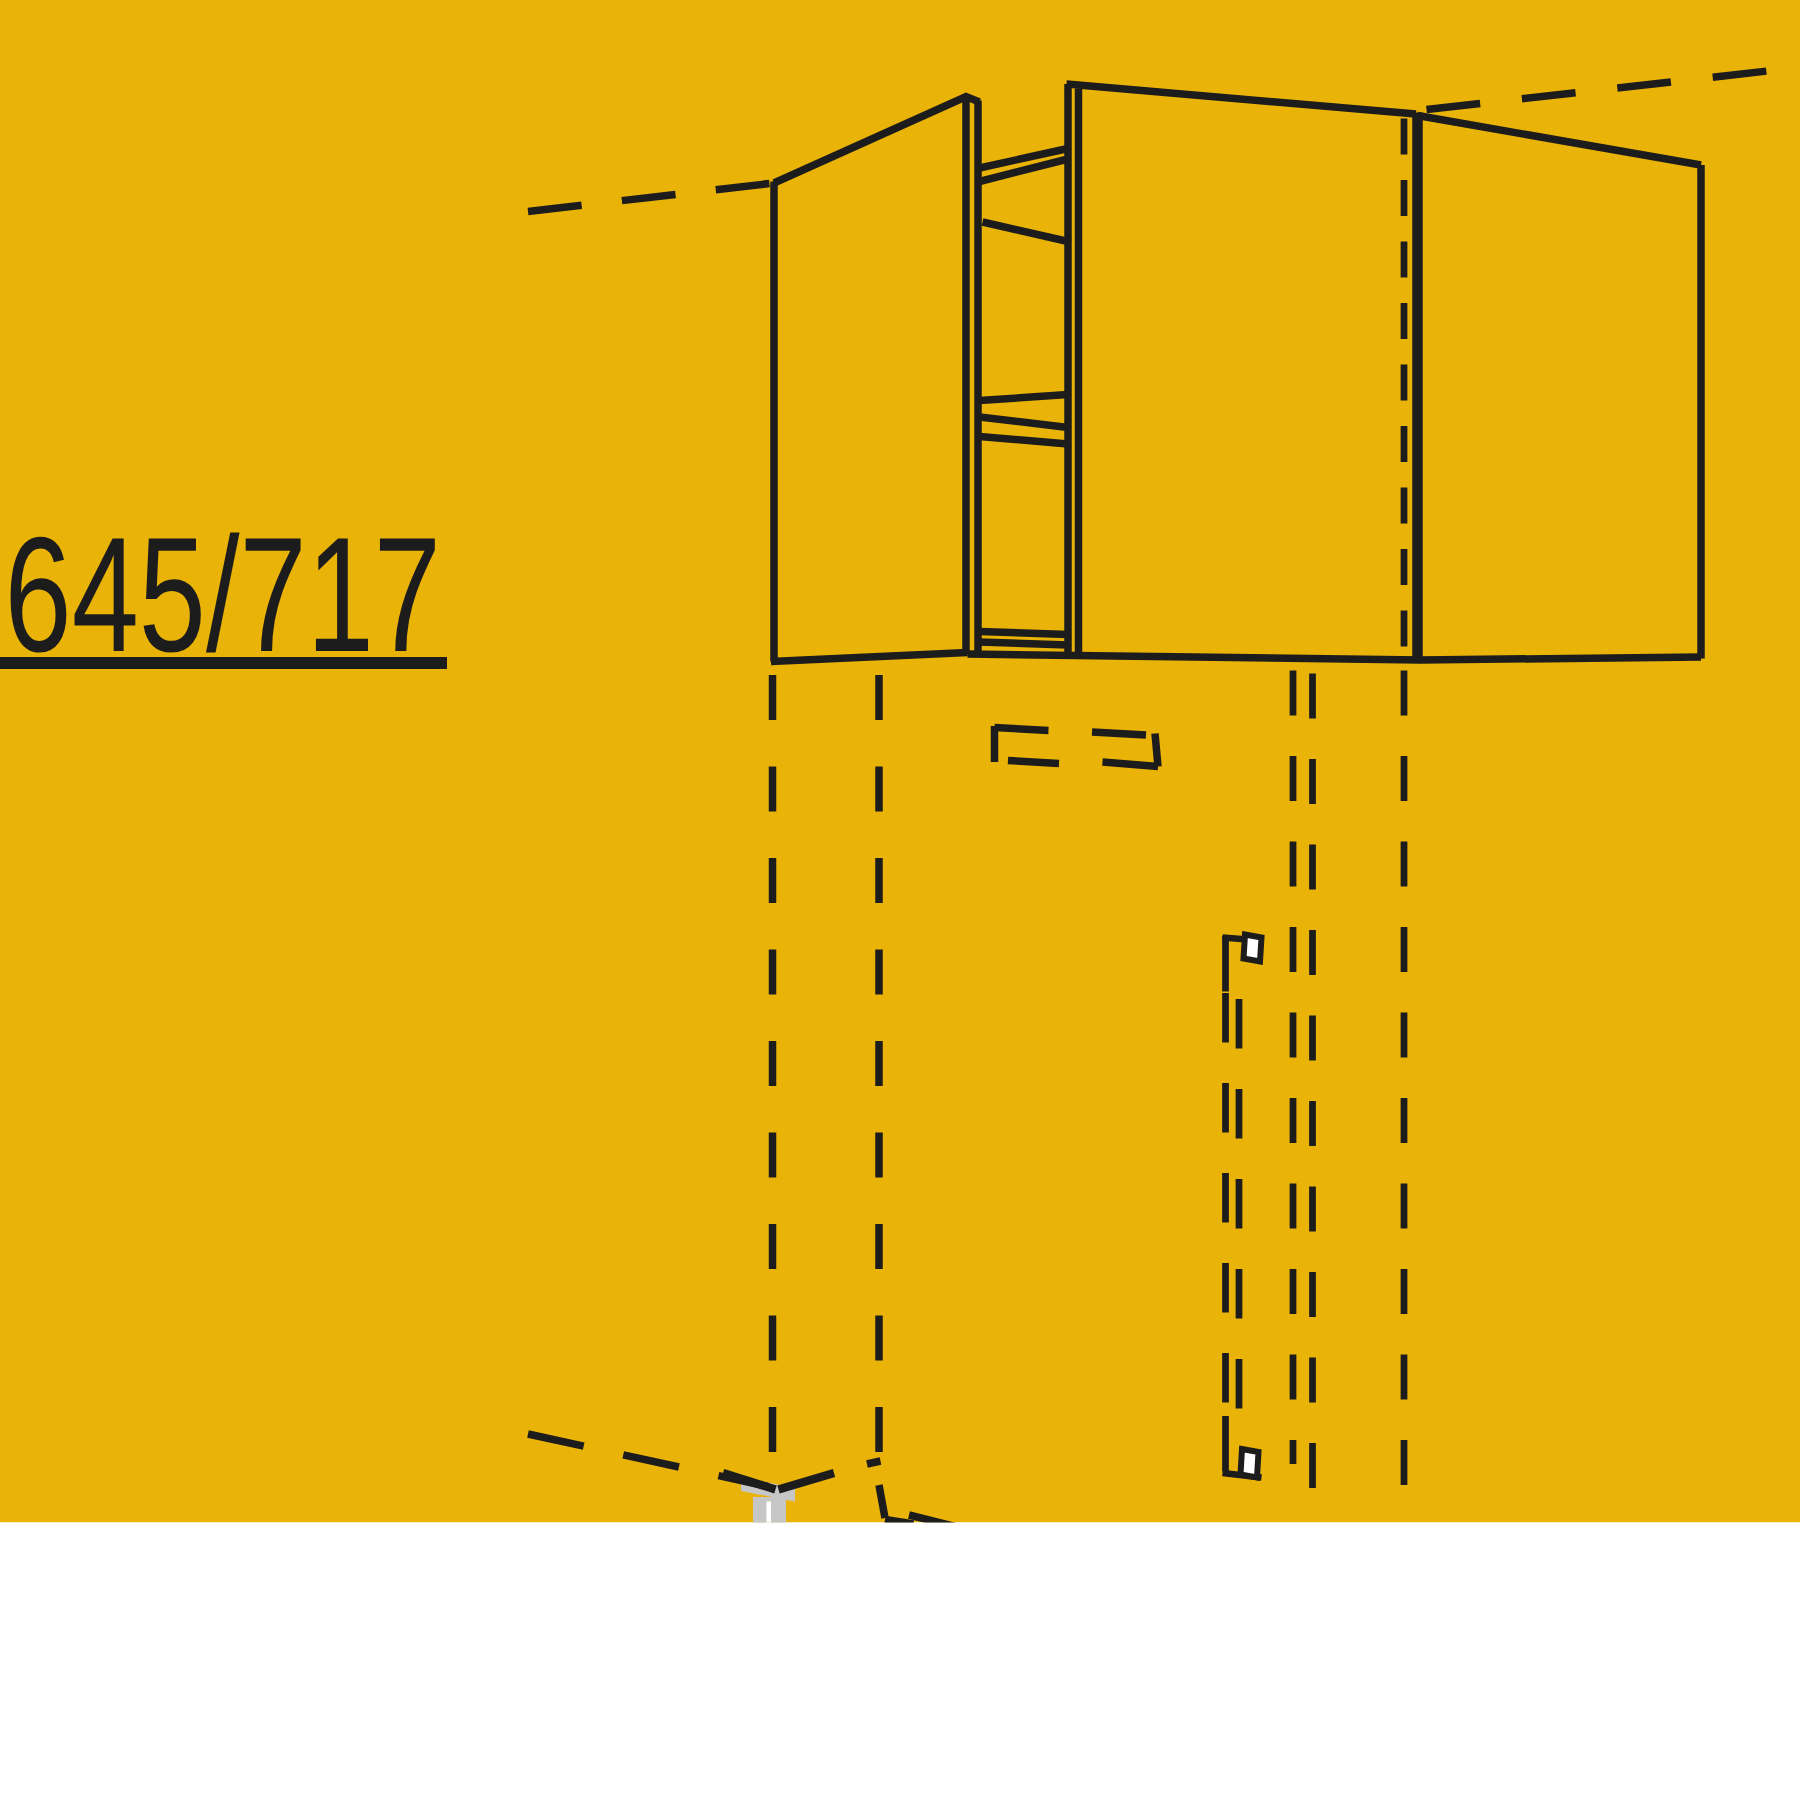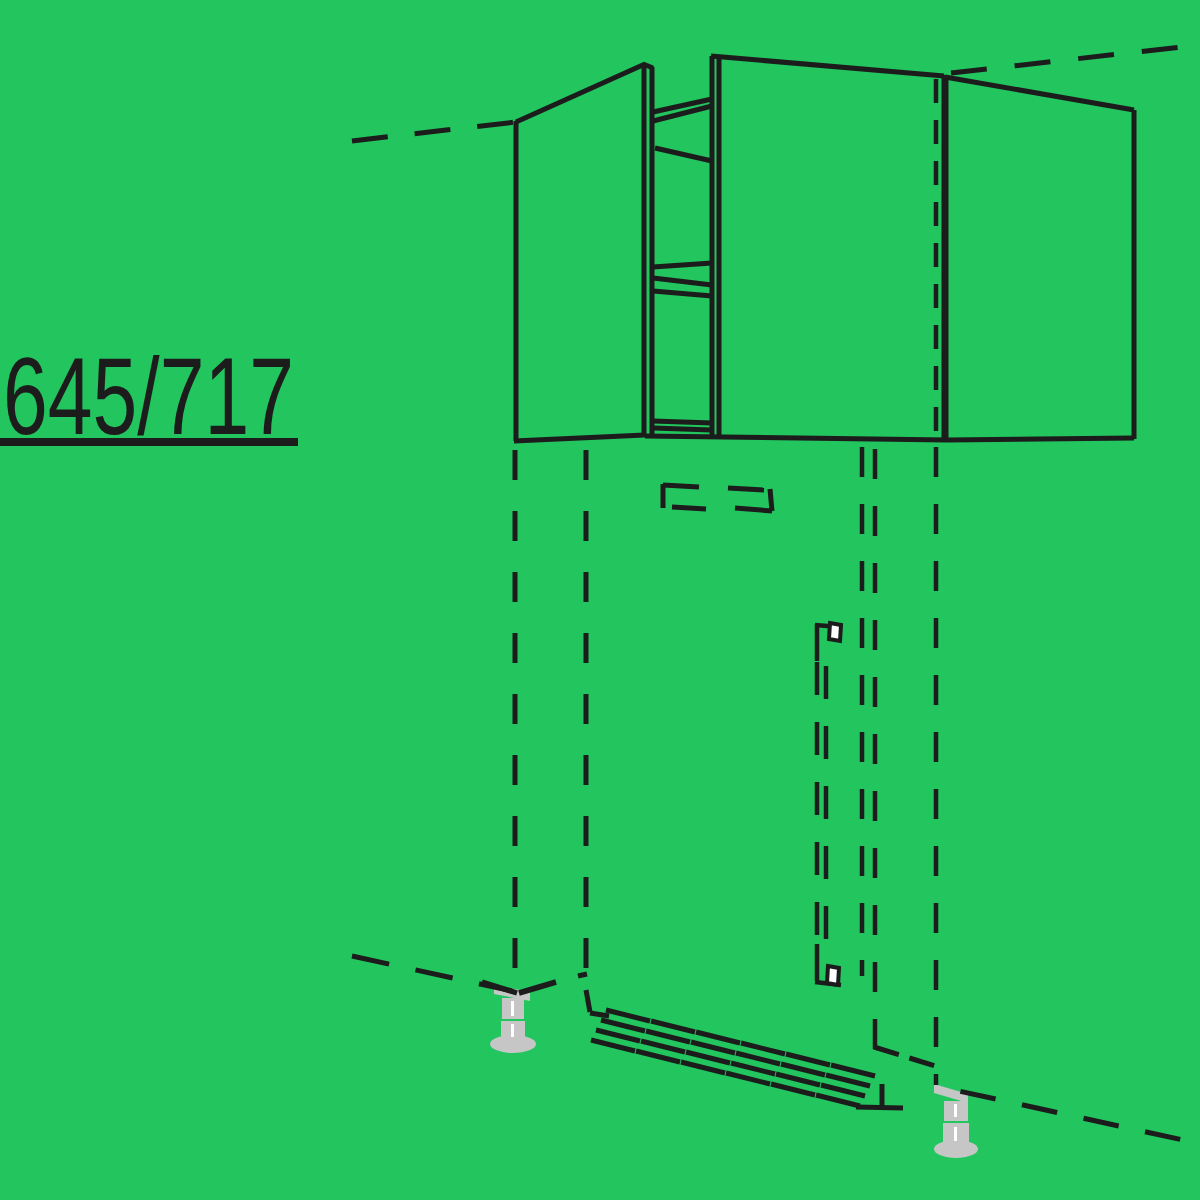--- a/index.html
+++ b/index.html
@@ -1,16 +1,16 @@
 <!DOCTYPE html>
 <html><head>
 <meta charset="utf-8">
 <style>
   html,body{margin:0;padding:0;background:#ffffff;}
-  .canvas{width:1200px;height:1200px;position:relative;background:#22c55e;}
+  .canvas{width:1200px;height:1015px;position:relative;background:#eab308;}
   svg{display:block;width:1200px;height:1200px;}
   text{font-family:"Liberation Sans", sans-serif;}
 </style>
 </head>
 <body>
 
 <div class="canvas">
 <svg viewBox="0 0 1200 1200" xmlns="http://www.w3.org/2000/svg">
 
   <g fill="#c6c6c6">

